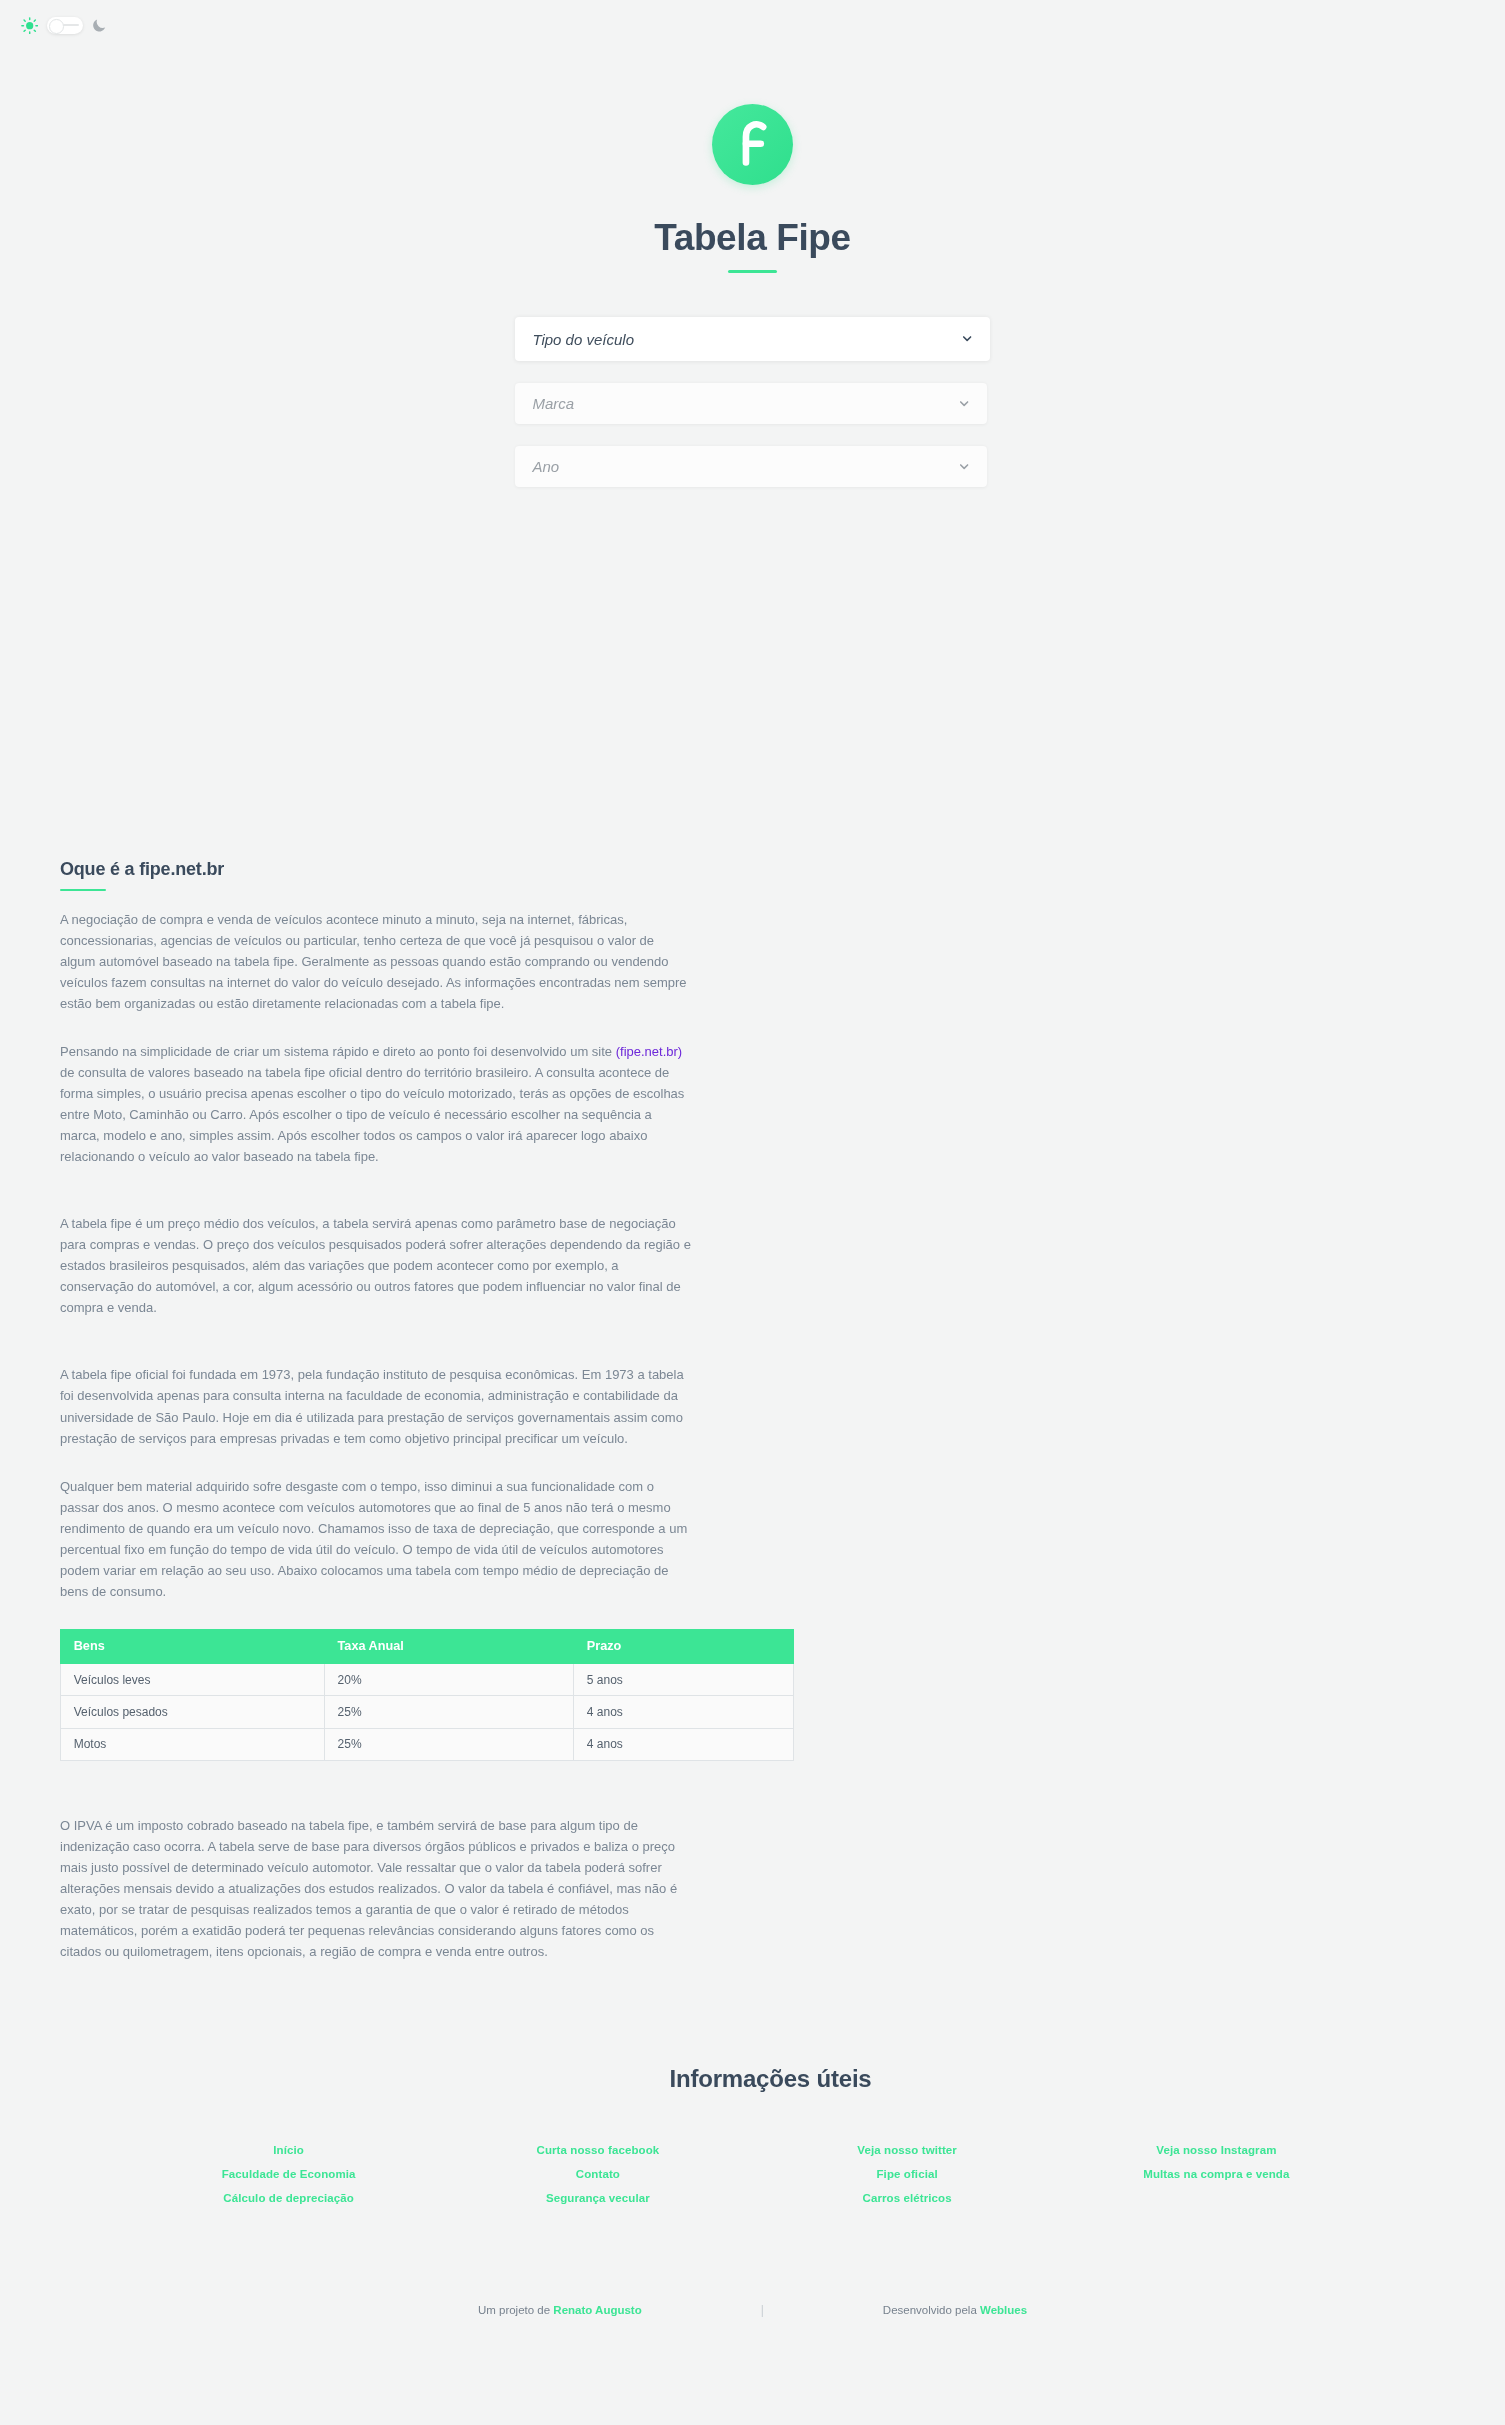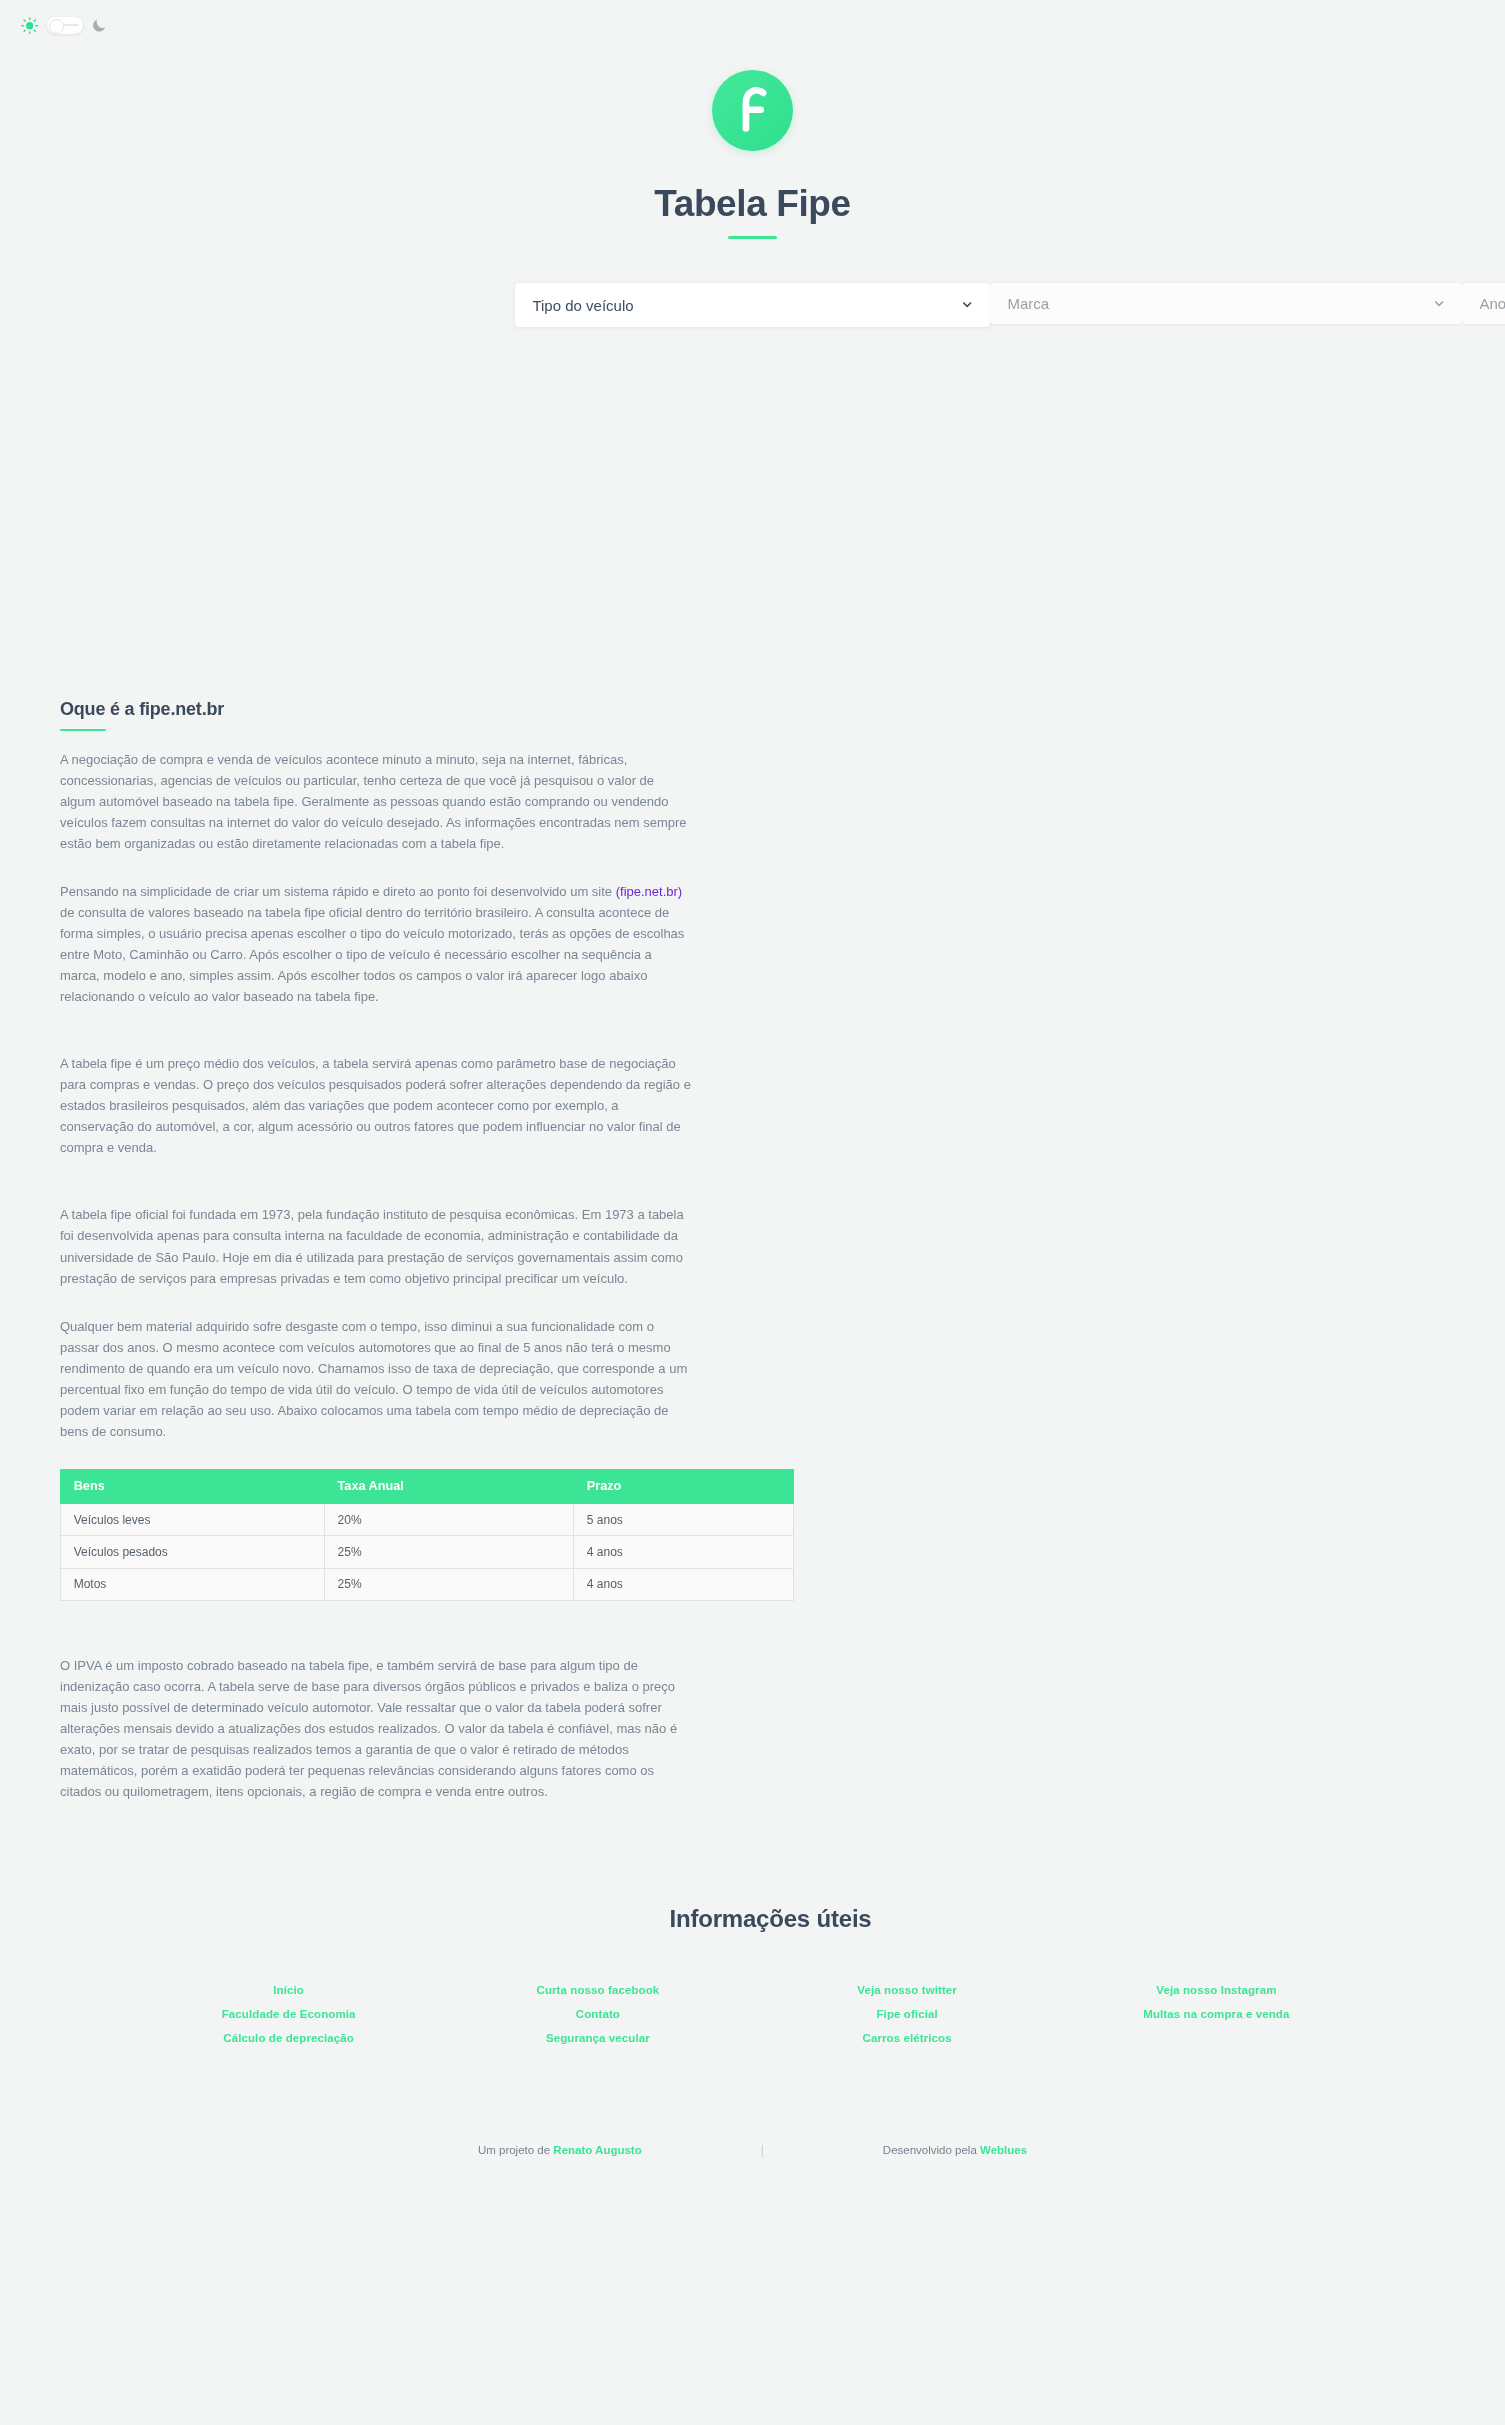--- a/index.html
+++ b/index.html
@@ -44,21 +44,21 @@
   .switch-track{
     position:absolute;
     top:7.5px;right:4px;
     width:16px;height:2.4px;
     border-radius:1.6px;
     background:#e5e7e8;
   }
 
   
   .header{
-    padding-top:70px;
+    padding-top:104px;
     text-align:center;
   }
   .logo{
     width:81px;height:81px;
     margin:0 auto;
     border-radius:50%;
     background:#3ce595;
     background:linear-gradient(135deg,#45e89c 0%,#2fdf8d 100%);
     display:flex;align-items:center;justify-content:center;
     box-shadow:0 2.4px 8px rgba(60,229,149,.25);
@@ -76,21 +76,23 @@
     border-radius:1.6px;
     background:#3ce595;
     margin:11px auto 0;
   }
 
   
   .form-area{
     width:475px;
     margin:44px auto 0;
     display:flex;
-    flex-direction:row;
+    flex-direction:column;
+    gap:22px;
+    font-style:italic;
   }
   .select-wrap{position:relative;}
   .select-box{
     width:475px;
     height:44px;
     border-radius:4px;
     background:#ffffff;
     box-shadow:0 0.8px 4px rgba(0,0,0,.07);
     display:flex;
     align-items:center;

